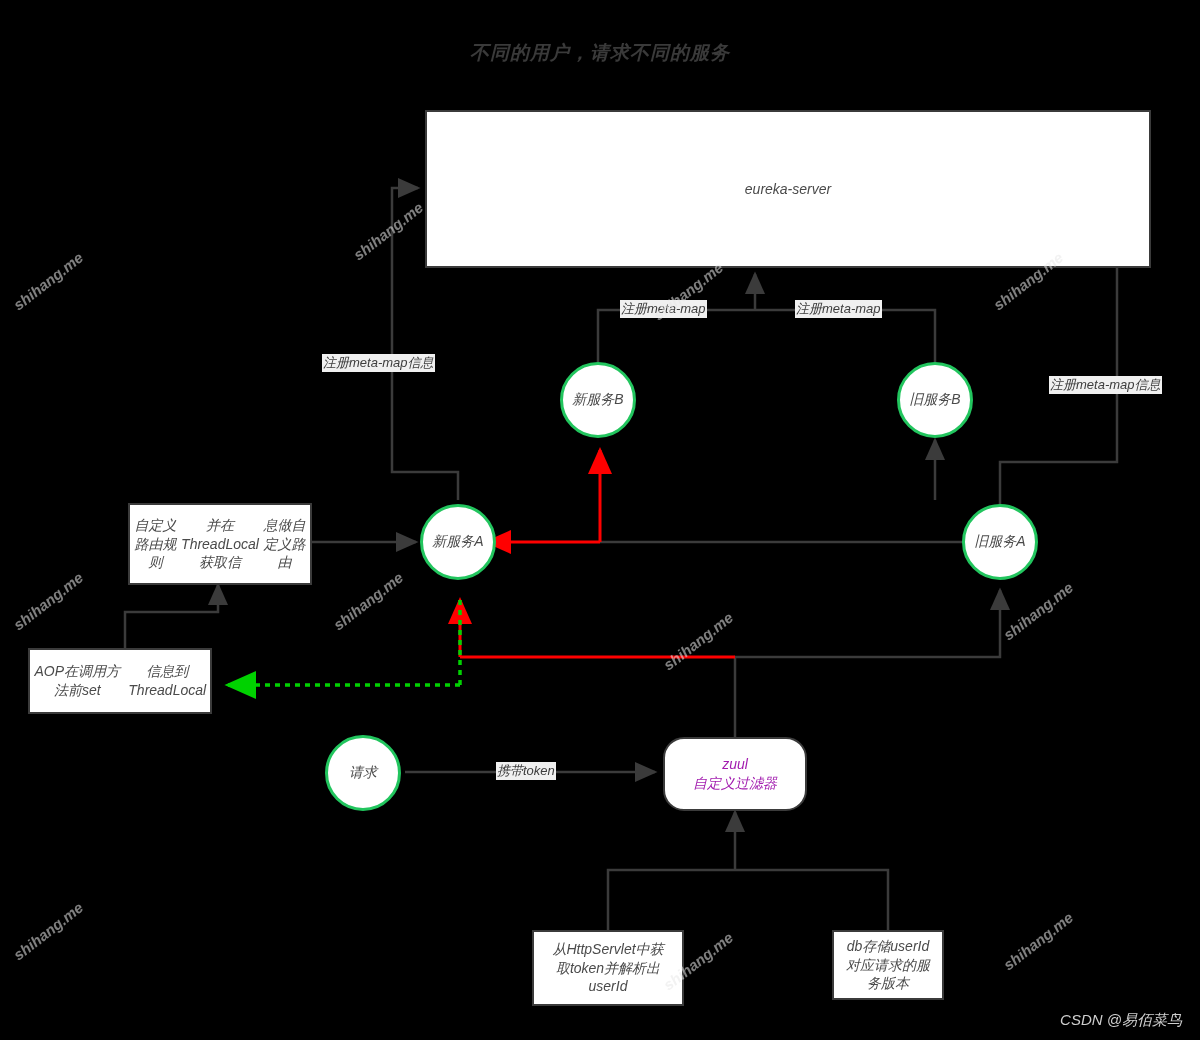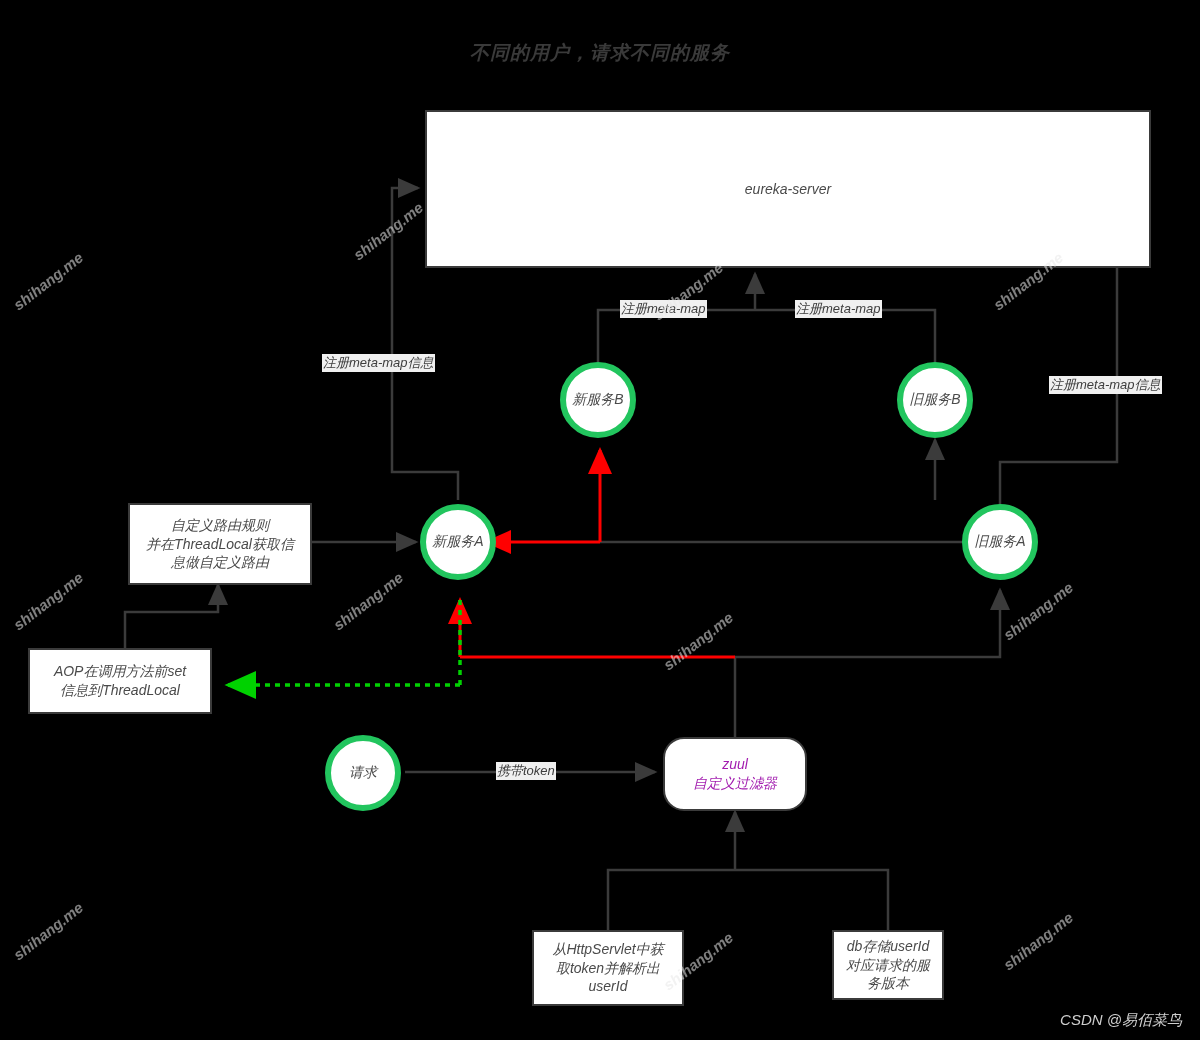--- a/index.html
+++ b/index.html
@@ -13,21 +13,21 @@
     color:#3a3a3a;font-size:19px;font-weight:bold;letter-spacing:1px;
   }
   .node-box{
     position:absolute;background:#fff;border:2px solid #3b3b3b;
     display:flex;align-items:center;justify-content:center;
     text-align:center;color:#4a4a4a;font-size:14px;line-height:1.35;
     box-sizing:border-box;
   }
   .node-box.red-text{color:#a21caf;border-radius:21px;}
   .node-circle{
-    position:absolute;background:#fff;border:6px solid #22c55e;border-radius:50%;
+    position:absolute;background:#fff;border:3px solid #22c55e;border-radius:50%;
     display:flex;align-items:center;justify-content:center;
     color:#4a4a4a;font-size:14px;box-sizing:border-box;text-align:center;
   }
   .edge-label{
     position:absolute;background:#f0f0f0;color:#3d3d3d;font-size:13px;
     padding:1px 1px;white-space:nowrap;line-height:1.25;
   }
   svg.wires{position:absolute;left:0;top:0;width:1200px;height:1040px;}
   .wm{
     position:absolute;color:#e8e8e8;opacity:.55;font-size:15px;font-weight:bold;
@@ -119,27 +119,27 @@
 
   <div class="node-circle" style="left:325px;top:735px;width:76px;height:76px;">
     <span>请求</span>
   </div>
 
   <div class="node-box red-text" style="left:663px;top:737px;width:144px;height:74px;flex-direction:column;">
     <span>zuul</span>
     <span>自定义过滤器</span>
   </div>
 
-  <div class="node-box" style="left:128px;top:503px;width:184px;height:82px;flex-direction:column;">
+  <div class="node-box" style="left:128px;top:503px;width:184px;height:82px;flex-direction:row;">
     <span>自定义路由规则</span>
     <span>并在ThreadLocal获取信</span>
     <span>息做自定义路由</span>
   </div>
 
-  <div class="node-box" style="left:28px;top:648px;width:184px;height:66px;flex-direction:column;">
+  <div class="node-box" style="left:28px;top:648px;width:184px;height:66px;flex-direction:row;">
     <span>AOP在调用方法前set</span>
     <span>信息到ThreadLocal</span>
   </div>
 
   <div class="node-box" style="left:532px;top:930px;width:152px;height:76px;flex-direction:column;">
     <span>从HttpServlet中获</span>
     <span>取token并解析出</span>
     <span>userId</span>
   </div>
 

